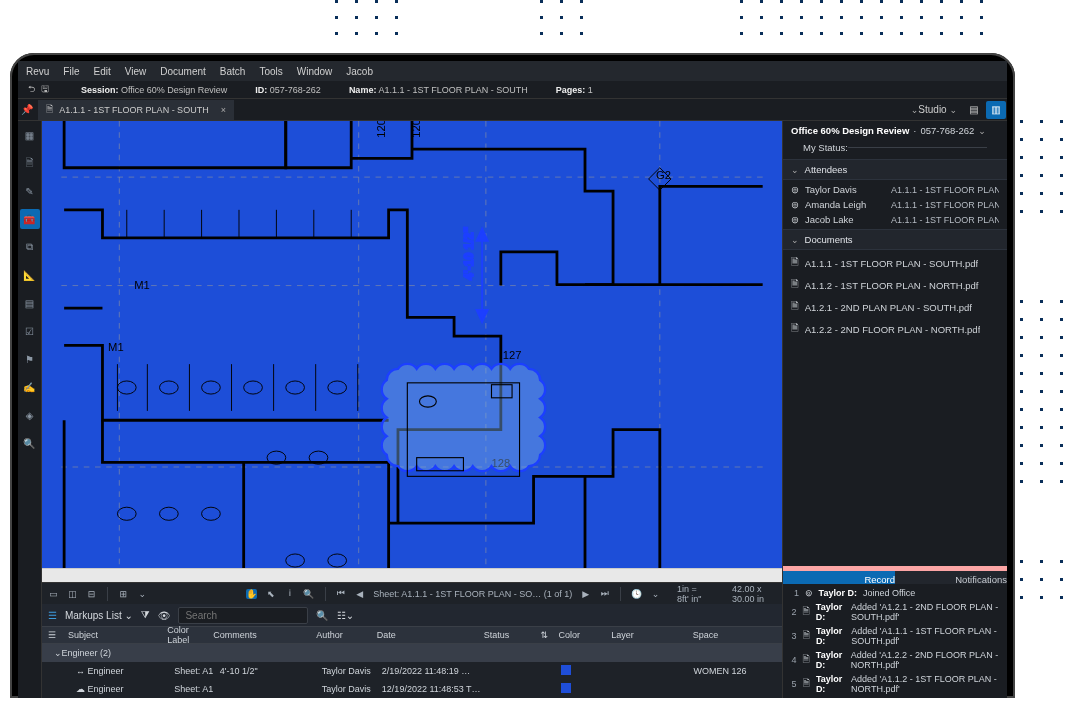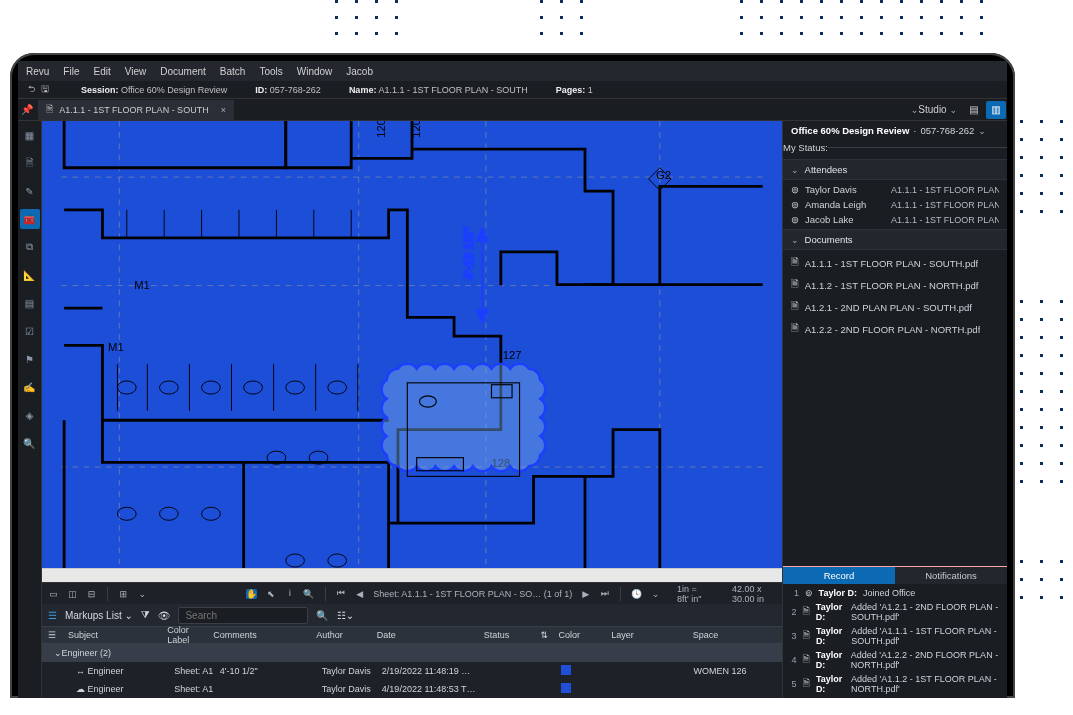--- a/index.html
+++ b/index.html
@@ -51,32 +51,32 @@
 .mc-comm{width:130px;}
 .mc-auth{width:75px;}
 .mc-date{width:135px;}
 .mc-stat{width:70px;}
 .mc-colr{width:44px;}
 .mc-layr{width:102px;margin-left:16px;}
 .mc-spac{width:120px;}
 .rightpanel{width:225px;background:#1a1d22;border-left:1px solid #333;display:flex;flex-direction:column;color:#d0d4d9;font-size:9.5px;}
 .rightpanel .hdr{padding:4px 8px;display:flex;align-items:center;gap:4px;}
 .rightpanel .hdr b{color:#fff;font-weight:600;}
-.rightpanel .status{padding:2px 0 6px;display:flex;align-items:center;gap:0;}
+.rightpanel .status{padding:2px 20px 6px;display:flex;align-items:center;gap:0;}
 .rightpanel .status .line{flex:1;height:1px;border-bottom:1px solid #3a3f47;}
 .section{padding:4px 8px;background:#22262d;border-top:1px solid #2c323c;border-bottom:1px solid #2c323c;display:flex;align-items:center;gap:6px;color:#e0e3e8;}
 .attlist,.doclist{padding:2px 0;}
 .att{display:flex;align-items:center;padding:2px 8px;gap:6px;}
 .att .nm{flex:0 0 80px;}
 .att .doc{flex:1;text-align:right;color:#b5bbc3;white-space:nowrap;overflow:hidden;font-size:9px;}
 .docitem{display:flex;align-items:center;gap:6px;padding:3px 8px;}
 .docitem .fn{white-space:nowrap;overflow:hidden;}
 .rp-flex{flex:1;}
 .tabs2{display:flex;height:18px;font-size:9.5px;}
-.tabs2 div{flex:1;text-align:center;line-height:18px;background:#22262d;color:#c6cad0;border-top:1px solid #fca5a5;}
+.tabs2 div{flex:1;text-align:right;line-height:18px;background:#22262d;color:#c6cad0;border-top:5px solid #fca5a5;}
 .tabs2 div.active{background:#0b6ab3;color:#fff;}
 .events{padding:2px 0;}
 .ev{display:flex;align-items:center;gap:6px;padding:2px 6px;font-size:9px;color:#cfd4da;}
 .ev .num{width:10px;text-align:right;color:#9aa2ac;}
 .ev .usr{font-weight:600;color:#fff;}
 .chat{height:20px;background:#1a1d22;border-top:1px solid #333;padding:0 8px;line-height:20px;color:#b5bbc3;}
 svg{overflow:visible;}
 .chev{font-size:9px;color:#aaa;}
 </style>
 </head>
@@ -427,21 +427,21 @@
           <div class="cell" style="width:18px"></div>
           <div class="cell mc-colr"><span class="colorbox"></span></div>
           <div class="cell mc-layr"></div>
           <div class="cell mc-spac">WOMEN 126</div>
         </div>
         <div class="mrow item">
           <div class="cell mc-subj"><span>☁</span> <span>Engineer</span></div>
           <div class="cell mc-page">Sheet: A1.1.1 …</div>
           <div class="cell mc-comm"></div>
           <div class="cell mc-auth">Taylor Davis</div>
-          <div class="cell mc-date">4/19/2022 11:48:53 T…</div>
+          <div class="cell mc-date">12/19/2022 11:48:53 T…</div>
           <div class="cell mc-stat"></div>
           <div class="cell" style="width:18px"></div>
           <div class="cell mc-colr"><span class="colorbox"></span></div>
           <div class="cell mc-layr"></div>
           <div class="cell mc-spac"></div>
         </div>
       </div>
     </div>
 
     <div class="rightpanel">

